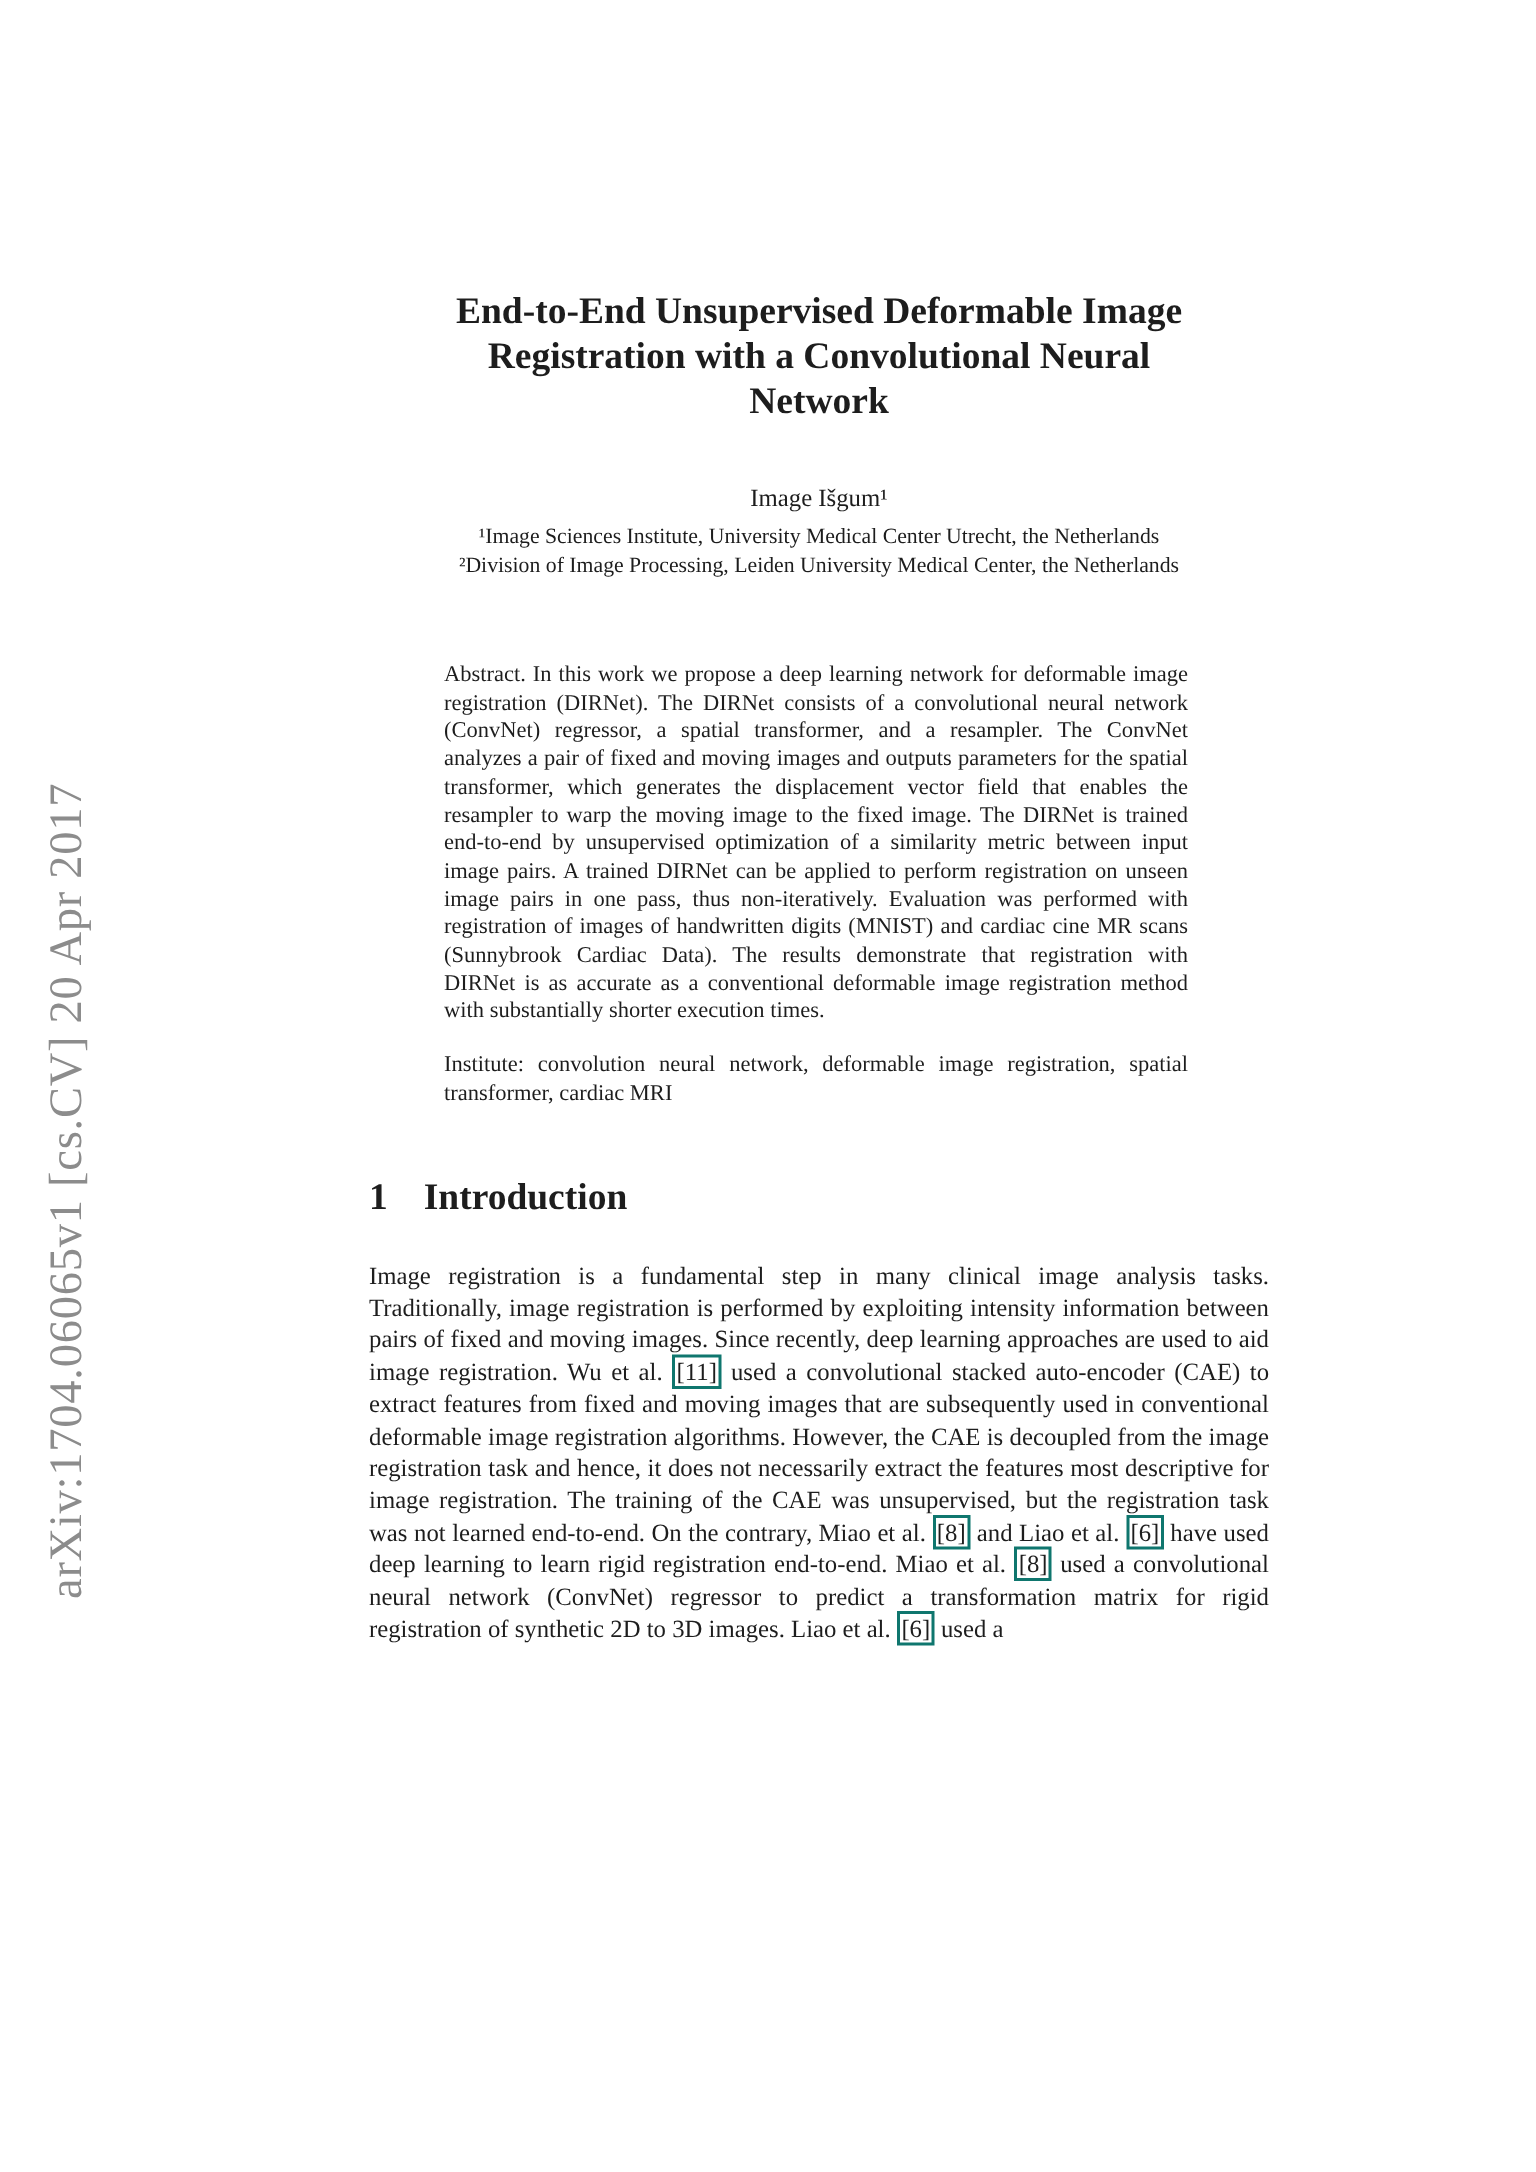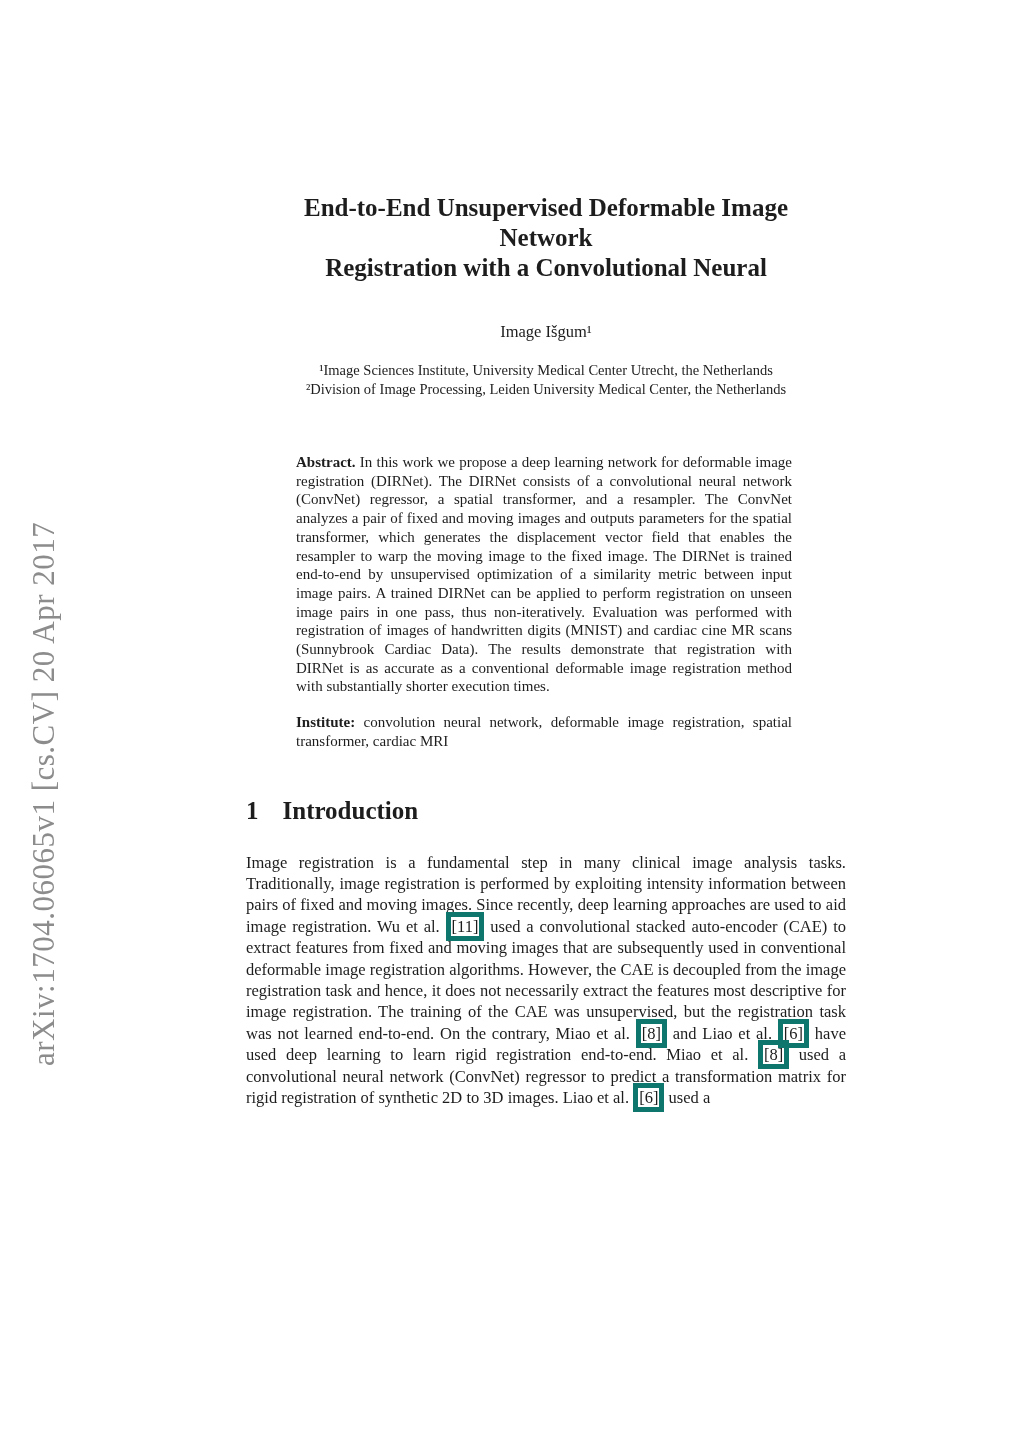--- a/index.html
+++ b/index.html
@@ -35,64 +35,64 @@
   }
   .title span { display:block; }
   .authors {
     margin-top:36px;
     text-align:center;
     font-size:16.5px;
     line-height:25px;
   }
   .authors span { display:block; }
   .affiliations {
-    margin-top:17px;
+    margin-top:5px;
     text-align:center;
     font-size:14.5px;
     line-height:19px;
   }
   .affiliations div { display:block; }
   .abstract-block {
     margin:54px 54px 0 50px;
     font-size:15px;
     line-height:18.7px;
     text-align:justify;
   }
-  .abstract-block .lbl { font-weight:bold; }
+  .abstract-block .lbl { font-weight:normal; }
   .keywords-par { margin-top:17px; }
   .section-heading {
     margin-top:46px;
     font-size:25px;
     font-weight:bold;
   }
   .section-heading .secnum { margin-right:24px; }
   .body-par {
     margin-top:27px;
     font-size:16.5px;
     line-height:21.4px;
     text-align:justify;
   }
   .cite {
-    border:5px solid #0f766e;
+    border:2px solid #0f766e;
     padding:0 1px;
     line-height:1;
     white-space:nowrap;
   }
 </style>
 </head>
 <body>
 
 <div class="arxiv-stamp">arXiv:1704.06065v1 [cs.CV] 20 Apr 2017</div>
 
 <div class="content">
 
   <h1 class="title">
     <span>End-to-End Unsupervised Deformable Image</span>
+    <span>Registration with a Convolutional Neural</span>
     <span>Network</span>
-    <span>Registration with a Convolutional Neural</span>
   </h1>
 
   <div class="authors">
     <span>Image Išgum¹</span>
   </div>
 
   <div class="affiliations">
     <div>¹Image Sciences Institute, University Medical Center Utrecht, the Netherlands</div>
     <div>²Division of Image Processing, Leiden University Medical Center, the Netherlands</div>
   </div>

